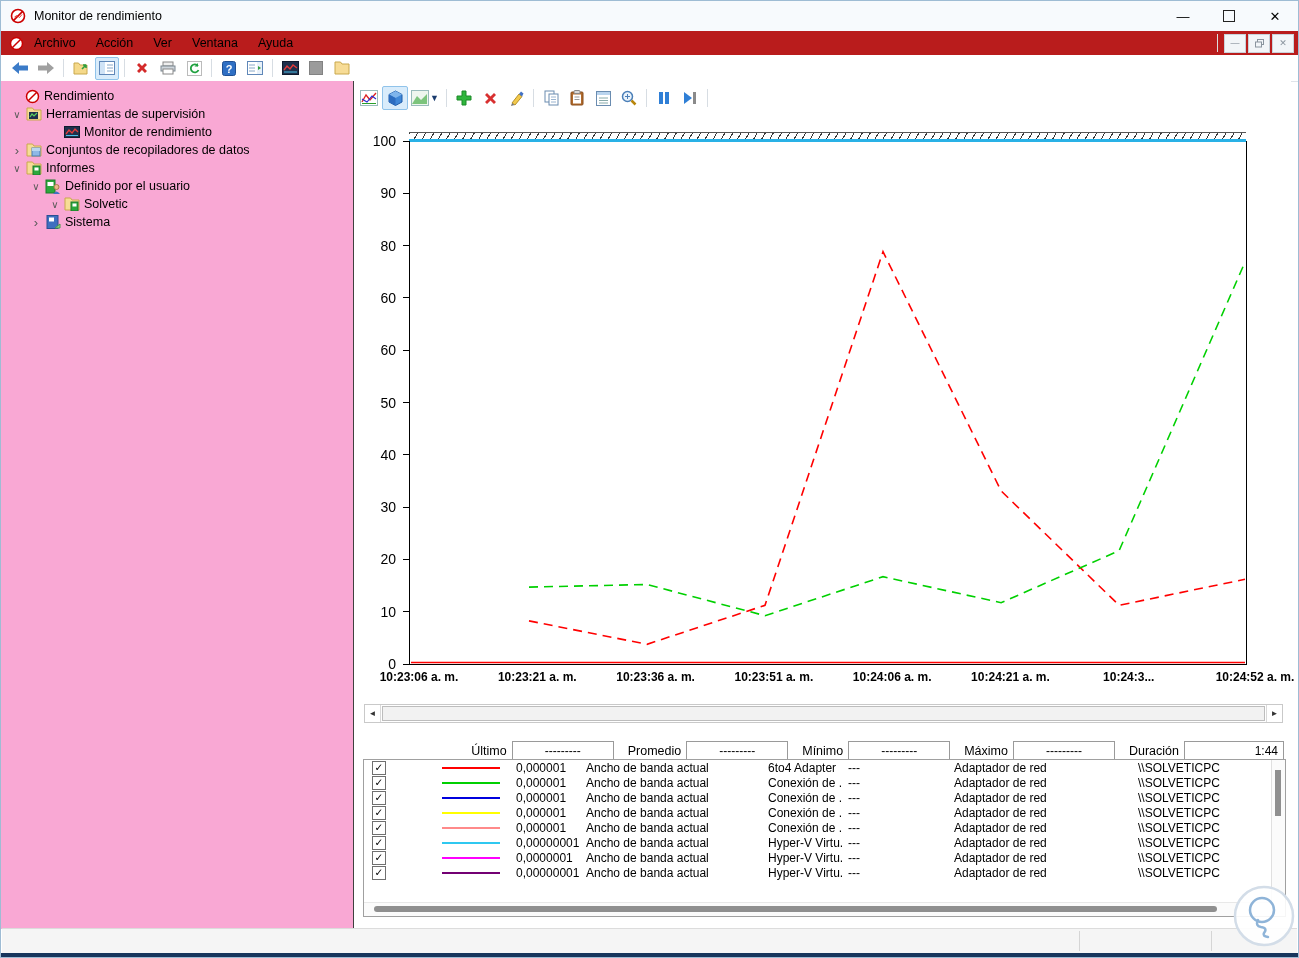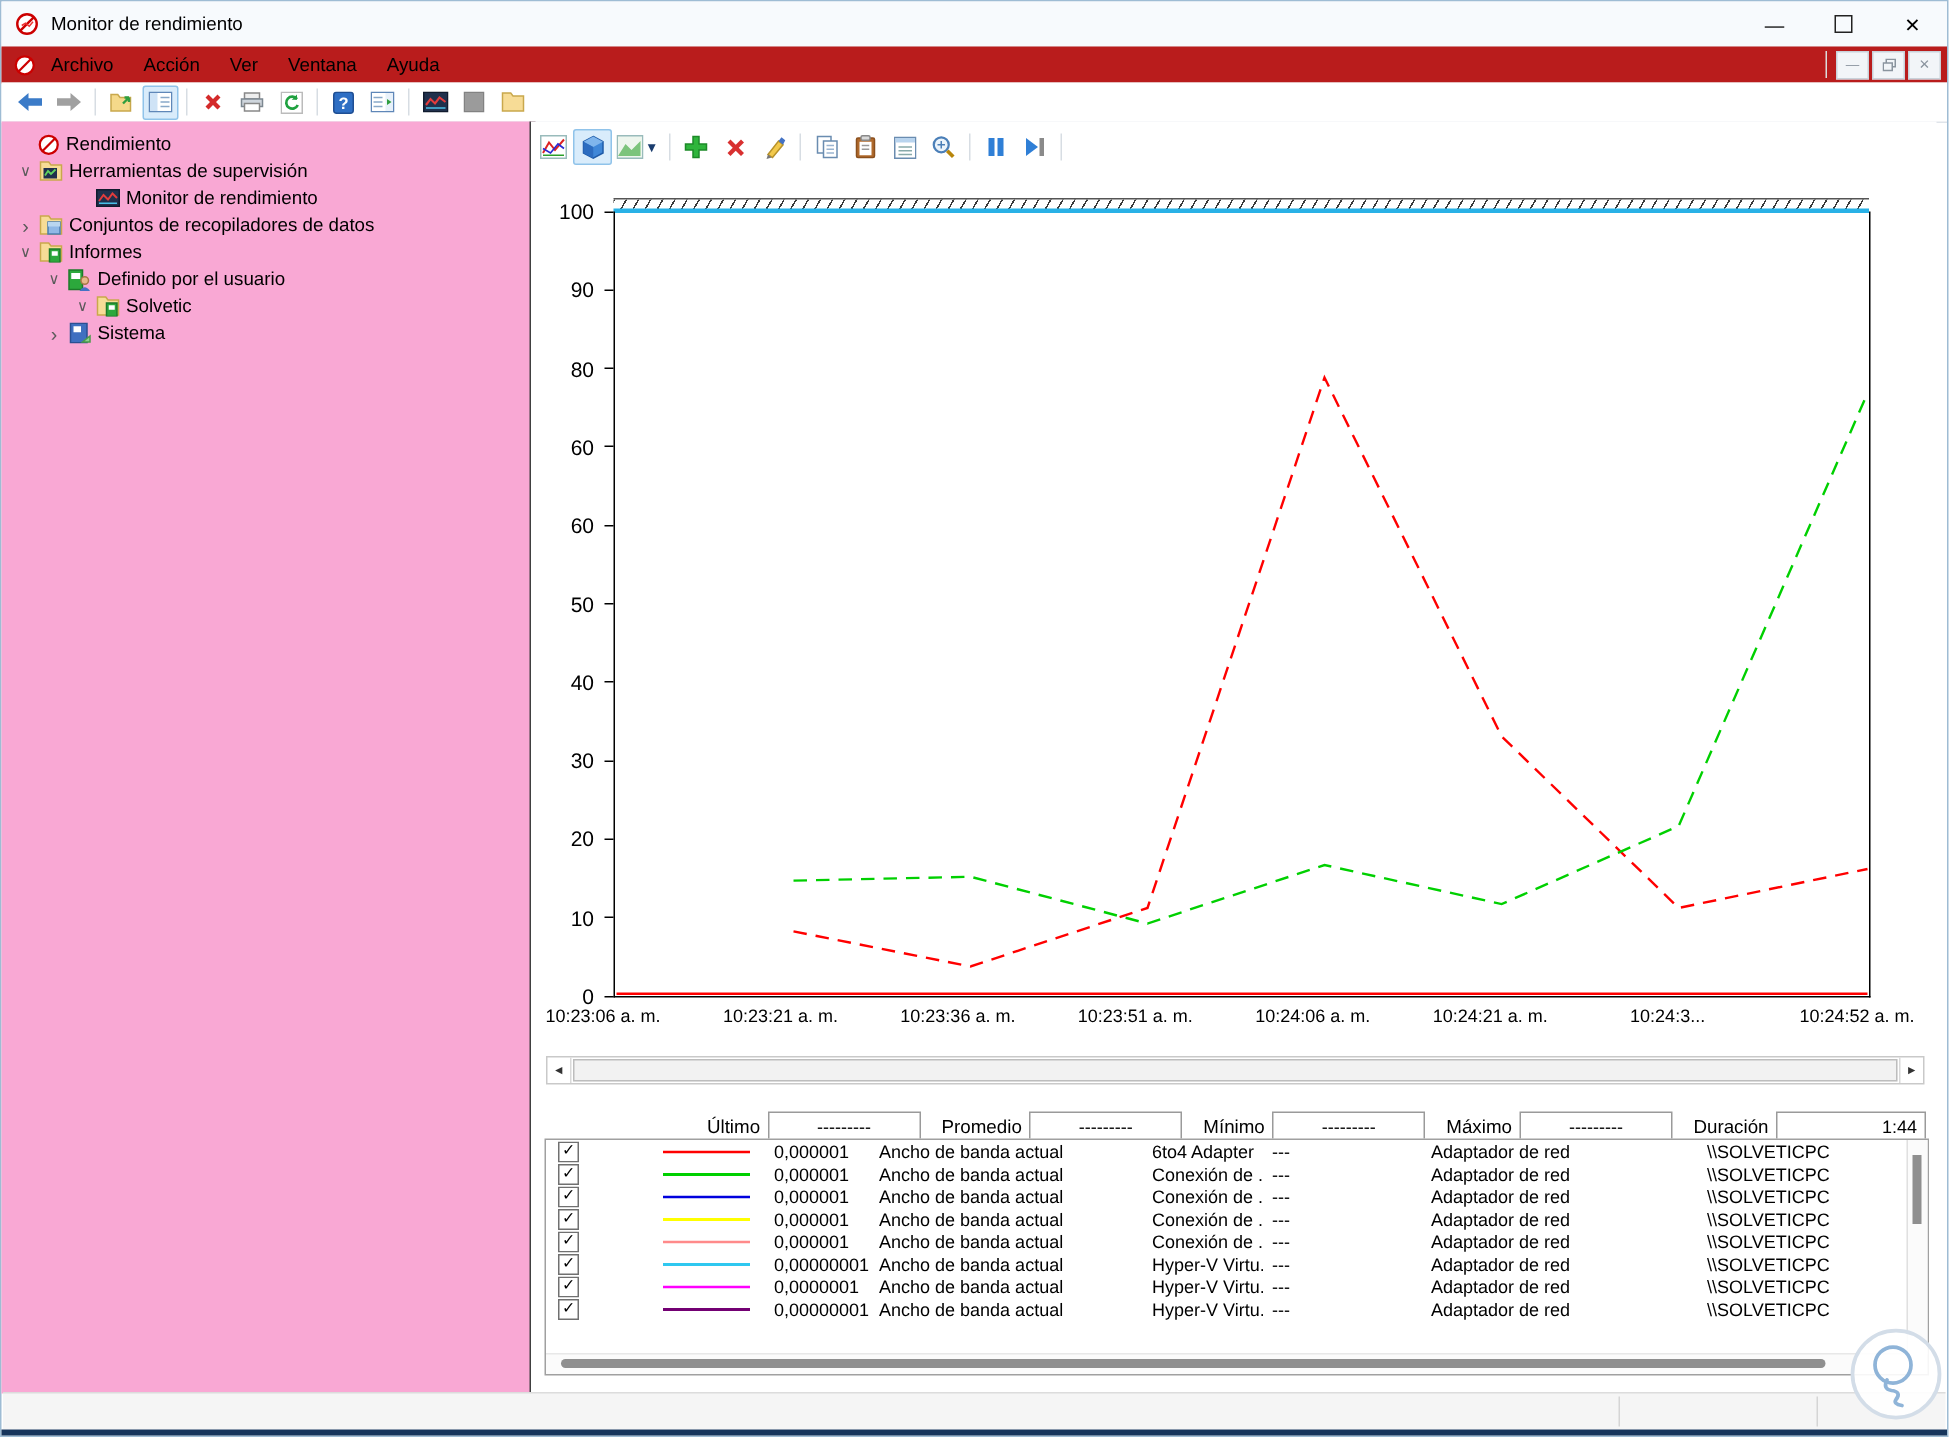--- a/index.html
+++ b/index.html
@@ -37,21 +37,21 @@
   .ctbtn.active{background:#d9ecfb;border:1px solid #90c3ea;border-radius:2px;}
   .drop{font-size:9px;color:#1a3c6e;margin-left:1px;}
   
   .yaxis{position:absolute;left:0;top:60px;width:55px;height:523px;}
   .ytick{position:absolute;right:13px;transform:translateY(-8px);font-size:14px;}
   .ymark{position:absolute;right:0;width:6px;height:1px;background:#000;}
   .plot{position:absolute;left:55px;top:60px;width:836px;height:523px;border-left:1px solid #000;border-right:1px solid #000;border-bottom:1px solid #000;box-sizing:content-box;}
   .hatch{position:absolute;left:55px;top:51px;width:837px;height:7px;
      background:repeating-linear-gradient(120deg,#3a3a3a 0 1px,transparent 1px 7px);border-top:1px solid #555;}
   .cyanline{position:absolute;left:55px;top:58px;width:837px;height:3px;background:#29b1e6;}
-  .xaxis{position:absolute;left:48px;top:589px;width:837px;height:18px;}
+  .xaxis{position:absolute;left:65px;top:589px;width:837px;height:18px;font-weight:bold;}
   .xlab{position:absolute;transform:translateX(-50%);white-space:nowrap;font-size:12px;}
   
   .hscroll{position:absolute;left:10px;right:8px;top:623px;height:17px;border:1px solid #c9c9c9;display:flex;align-items:stretch;background:#fff;}
   .harrow{width:15px;display:flex;align-items:center;justify-content:center;font-size:8px;color:#333;border-right:1px solid #d9d9d9;}
   .harrow.r{border-right:none;border-left:1px solid #d9d9d9;}
   .htrack{flex:1;position:relative;}
   .hthumb{position:absolute;left:1px;right:1px;top:1px;bottom:1px;background:#f2f2f2;border:1px solid #bdbdbd;}
   
   .stats{position:absolute;left:0;right:7px;top:648px;height:22px;display:flex;align-items:center;justify-content:flex-end;gap:14px;}
   .stat{display:flex;align-items:center;gap:5px;margin-top:21px;}

